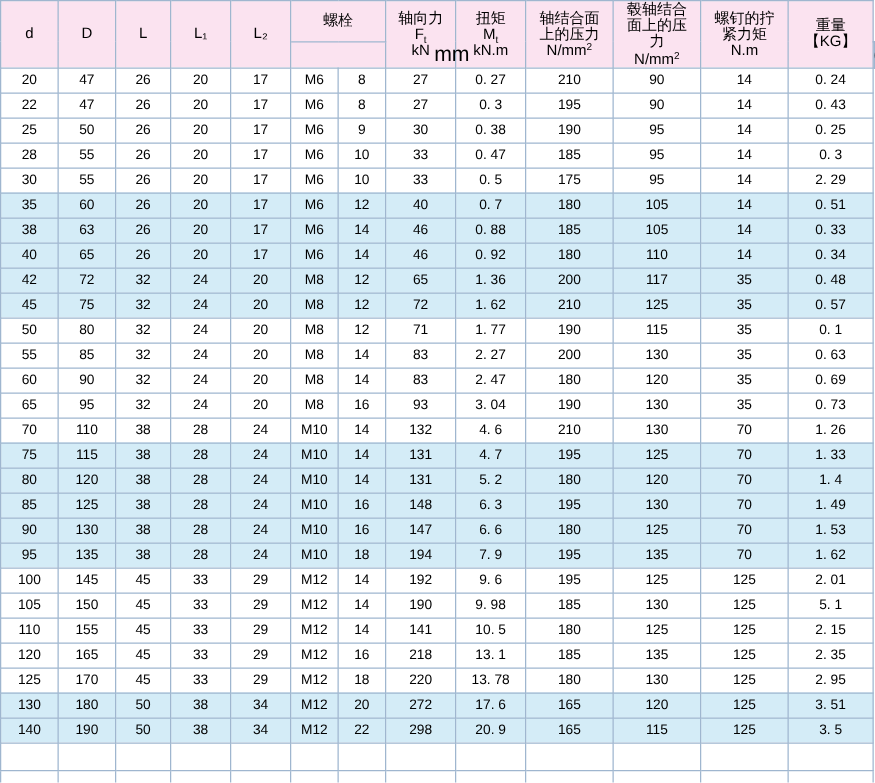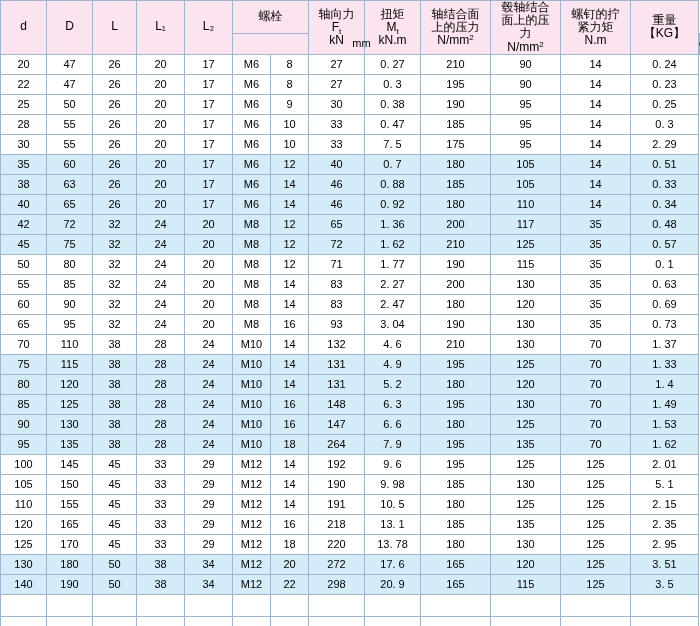--- a/index.html
+++ b/index.html
@@ -25,21 +25,21 @@
   }
   
   thead td, thead th{
     background:#fbe3f0;
     font-weight:bold;
     font-size:12px;
     line-height:1.15;
     padding:2px 1px;
   }
   thead td.sub, thead th.sub{
-    font-size:11px;
+    font-size:17px;
     height:20px;
   }
   .hdr-main{height:30px;}
   .hdr-two{line-height:1.1;}
   sub{font-size:8px;vertical-align:baseline;position:relative;top:3px;}
   sup{font-size:8px;vertical-align:baseline;position:relative;top:-4px;}
   
   tbody td{
     height:19px;
     font-size:11px;
@@ -135,21 +135,21 @@
         <td class="numcol">26</td>
         <td class="numcol">20</td>
         <td class="numcol">17</td>
         <td class="numcol">M6</td>
         <td class="numcol">8</td>
         <td class="numcol">27</td>
         <td class="numcol">0. 3</td>
         <td class="numcol">195</td>
         <td class="numcol">90</td>
         <td class="numcol">14</td>
-        <td class="numcol">0. 23</td>
+        <td class="numcol">0. 43</td>
       </tr>
       <tr class="band-a">
         <td class="numcol">25</td>
         <td class="numcol">50</td>
         <td class="numcol">26</td>
         <td class="numcol">20</td>
         <td class="numcol">17</td>
         <td class="numcol">M6</td>
         <td class="numcol">9</td>
         <td class="numcol">30</td>
@@ -176,21 +176,21 @@
       </tr>
       <tr class="band-a">
         <td class="numcol">30</td>
         <td class="numcol">55</td>
         <td class="numcol">26</td>
         <td class="numcol">20</td>
         <td class="numcol">17</td>
         <td class="numcol">M6</td>
         <td class="numcol">10</td>
         <td class="numcol">33</td>
-        <td class="numcol">7. 5</td>
+        <td class="numcol">0. 5</td>
         <td class="numcol">175</td>
         <td class="numcol">95</td>
         <td class="numcol">14</td>
         <td class="numcol">2. 29</td>
       </tr>
       <tr class="band-b">
         <td class="numcol">35</td>
         <td class="numcol">60</td>
         <td class="numcol">26</td>
         <td class="numcol">20</td>
@@ -330,32 +330,32 @@
         <td class="numcol">38</td>
         <td class="numcol">28</td>
         <td class="numcol">24</td>
         <td class="numcol">M10</td>
         <td class="numcol">14</td>
         <td class="numcol">132</td>
         <td class="numcol">4. 6</td>
         <td class="numcol">210</td>
         <td class="numcol">130</td>
         <td class="numcol">70</td>
-        <td class="numcol">1. 37</td>
+        <td class="numcol">1. 26</td>
       </tr>
       <tr class="band-b">
         <td class="numcol">75</td>
         <td class="numcol">115</td>
         <td class="numcol">38</td>
         <td class="numcol">28</td>
         <td class="numcol">24</td>
         <td class="numcol">M10</td>
         <td class="numcol">14</td>
         <td class="numcol">131</td>
-        <td class="numcol">4. 9</td>
+        <td class="numcol">4. 7</td>
         <td class="numcol">195</td>
         <td class="numcol">125</td>
         <td class="numcol">70</td>
         <td class="numcol">1. 33</td>
       </tr>
       <tr class="band-b">
         <td class="numcol">80</td>
         <td class="numcol">120</td>
         <td class="numcol">38</td>
         <td class="numcol">28</td>
@@ -400,21 +400,21 @@
         <td class="numcol">1. 53</td>
       </tr>
       <tr class="band-b">
         <td class="numcol">95</td>
         <td class="numcol">135</td>
         <td class="numcol">38</td>
         <td class="numcol">28</td>
         <td class="numcol">24</td>
         <td class="numcol">M10</td>
         <td class="numcol">18</td>
-        <td class="numcol">264</td>
+        <td class="numcol">194</td>
         <td class="numcol">7. 9</td>
         <td class="numcol">195</td>
         <td class="numcol">135</td>
         <td class="numcol">70</td>
         <td class="numcol">1. 62</td>
       </tr>
       <tr class="band-a">
         <td class="numcol">100</td>
         <td class="numcol">145</td>
         <td class="numcol">45</td>
@@ -445,21 +445,21 @@
         <td class="numcol">5. 1</td>
       </tr>
       <tr class="band-a">
         <td class="numcol">110</td>
         <td class="numcol">155</td>
         <td class="numcol">45</td>
         <td class="numcol">33</td>
         <td class="numcol">29</td>
         <td class="numcol">M12</td>
         <td class="numcol">14</td>
-        <td class="numcol">191</td>
+        <td class="numcol">141</td>
         <td class="numcol">10. 5</td>
         <td class="numcol">180</td>
         <td class="numcol">125</td>
         <td class="numcol">125</td>
         <td class="numcol">2. 15</td>
       </tr>
       <tr class="band-a">
         <td class="numcol">120</td>
         <td class="numcol">165</td>
         <td class="numcol">45</td>

